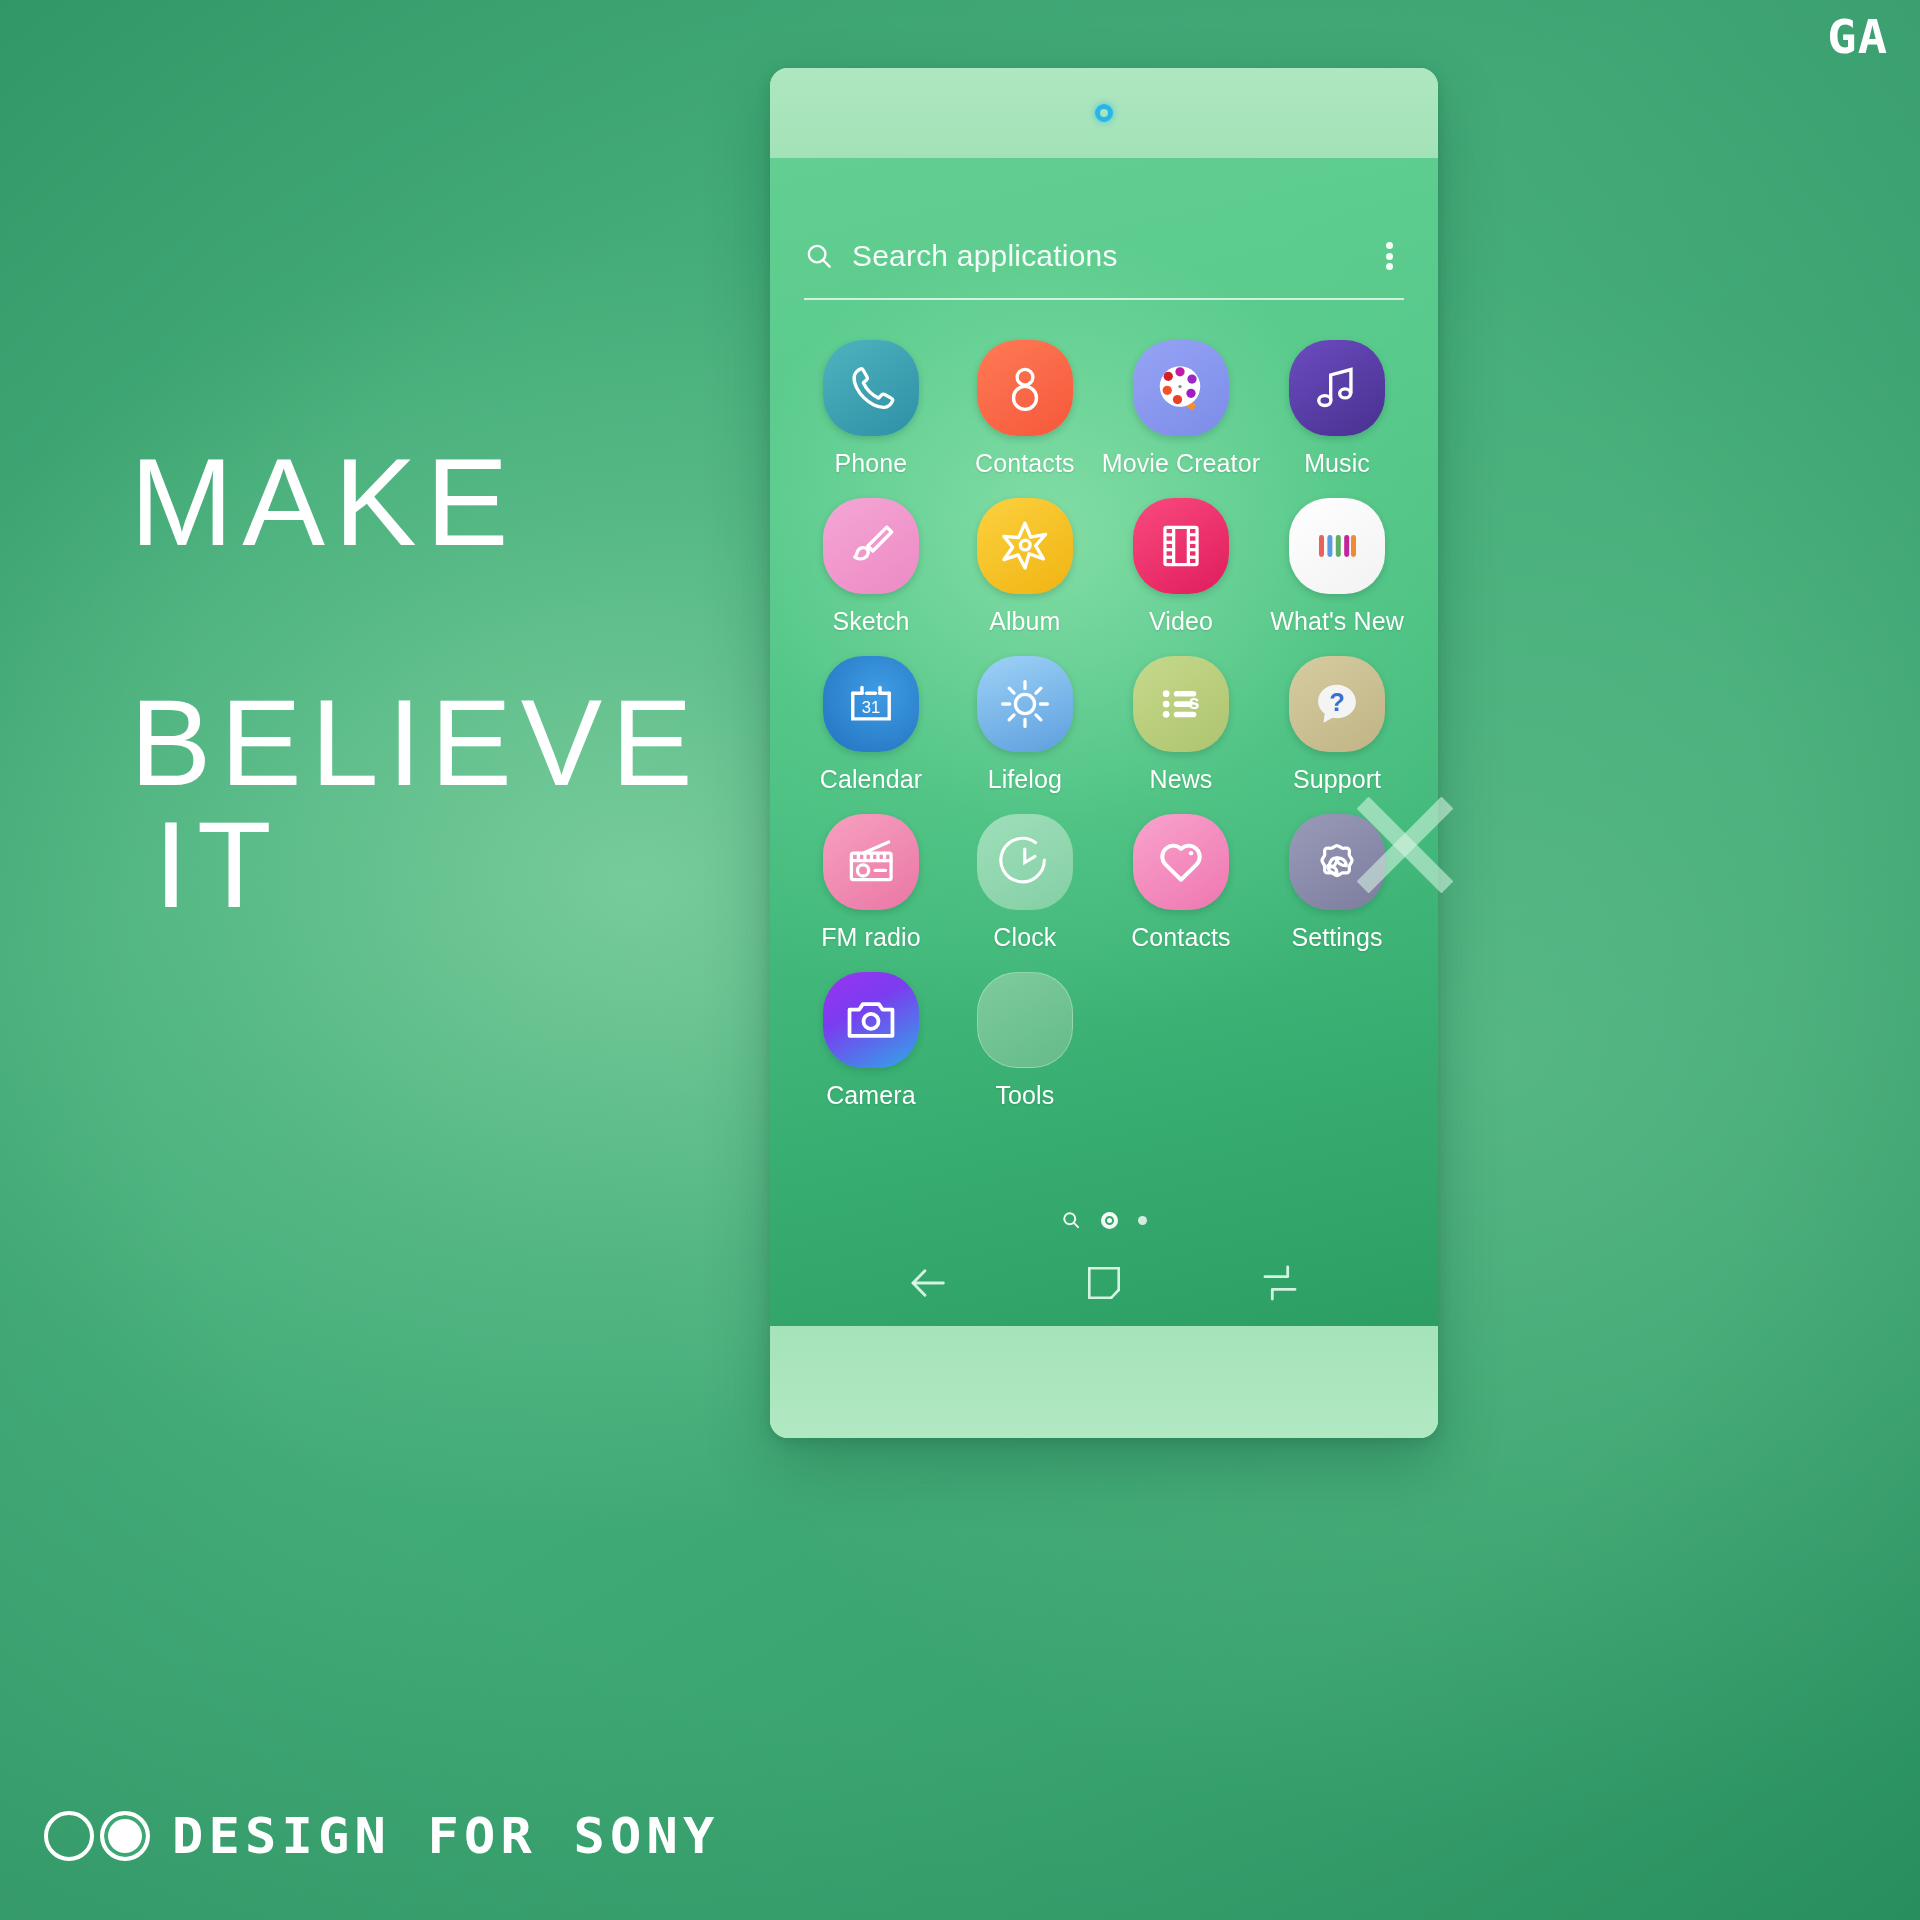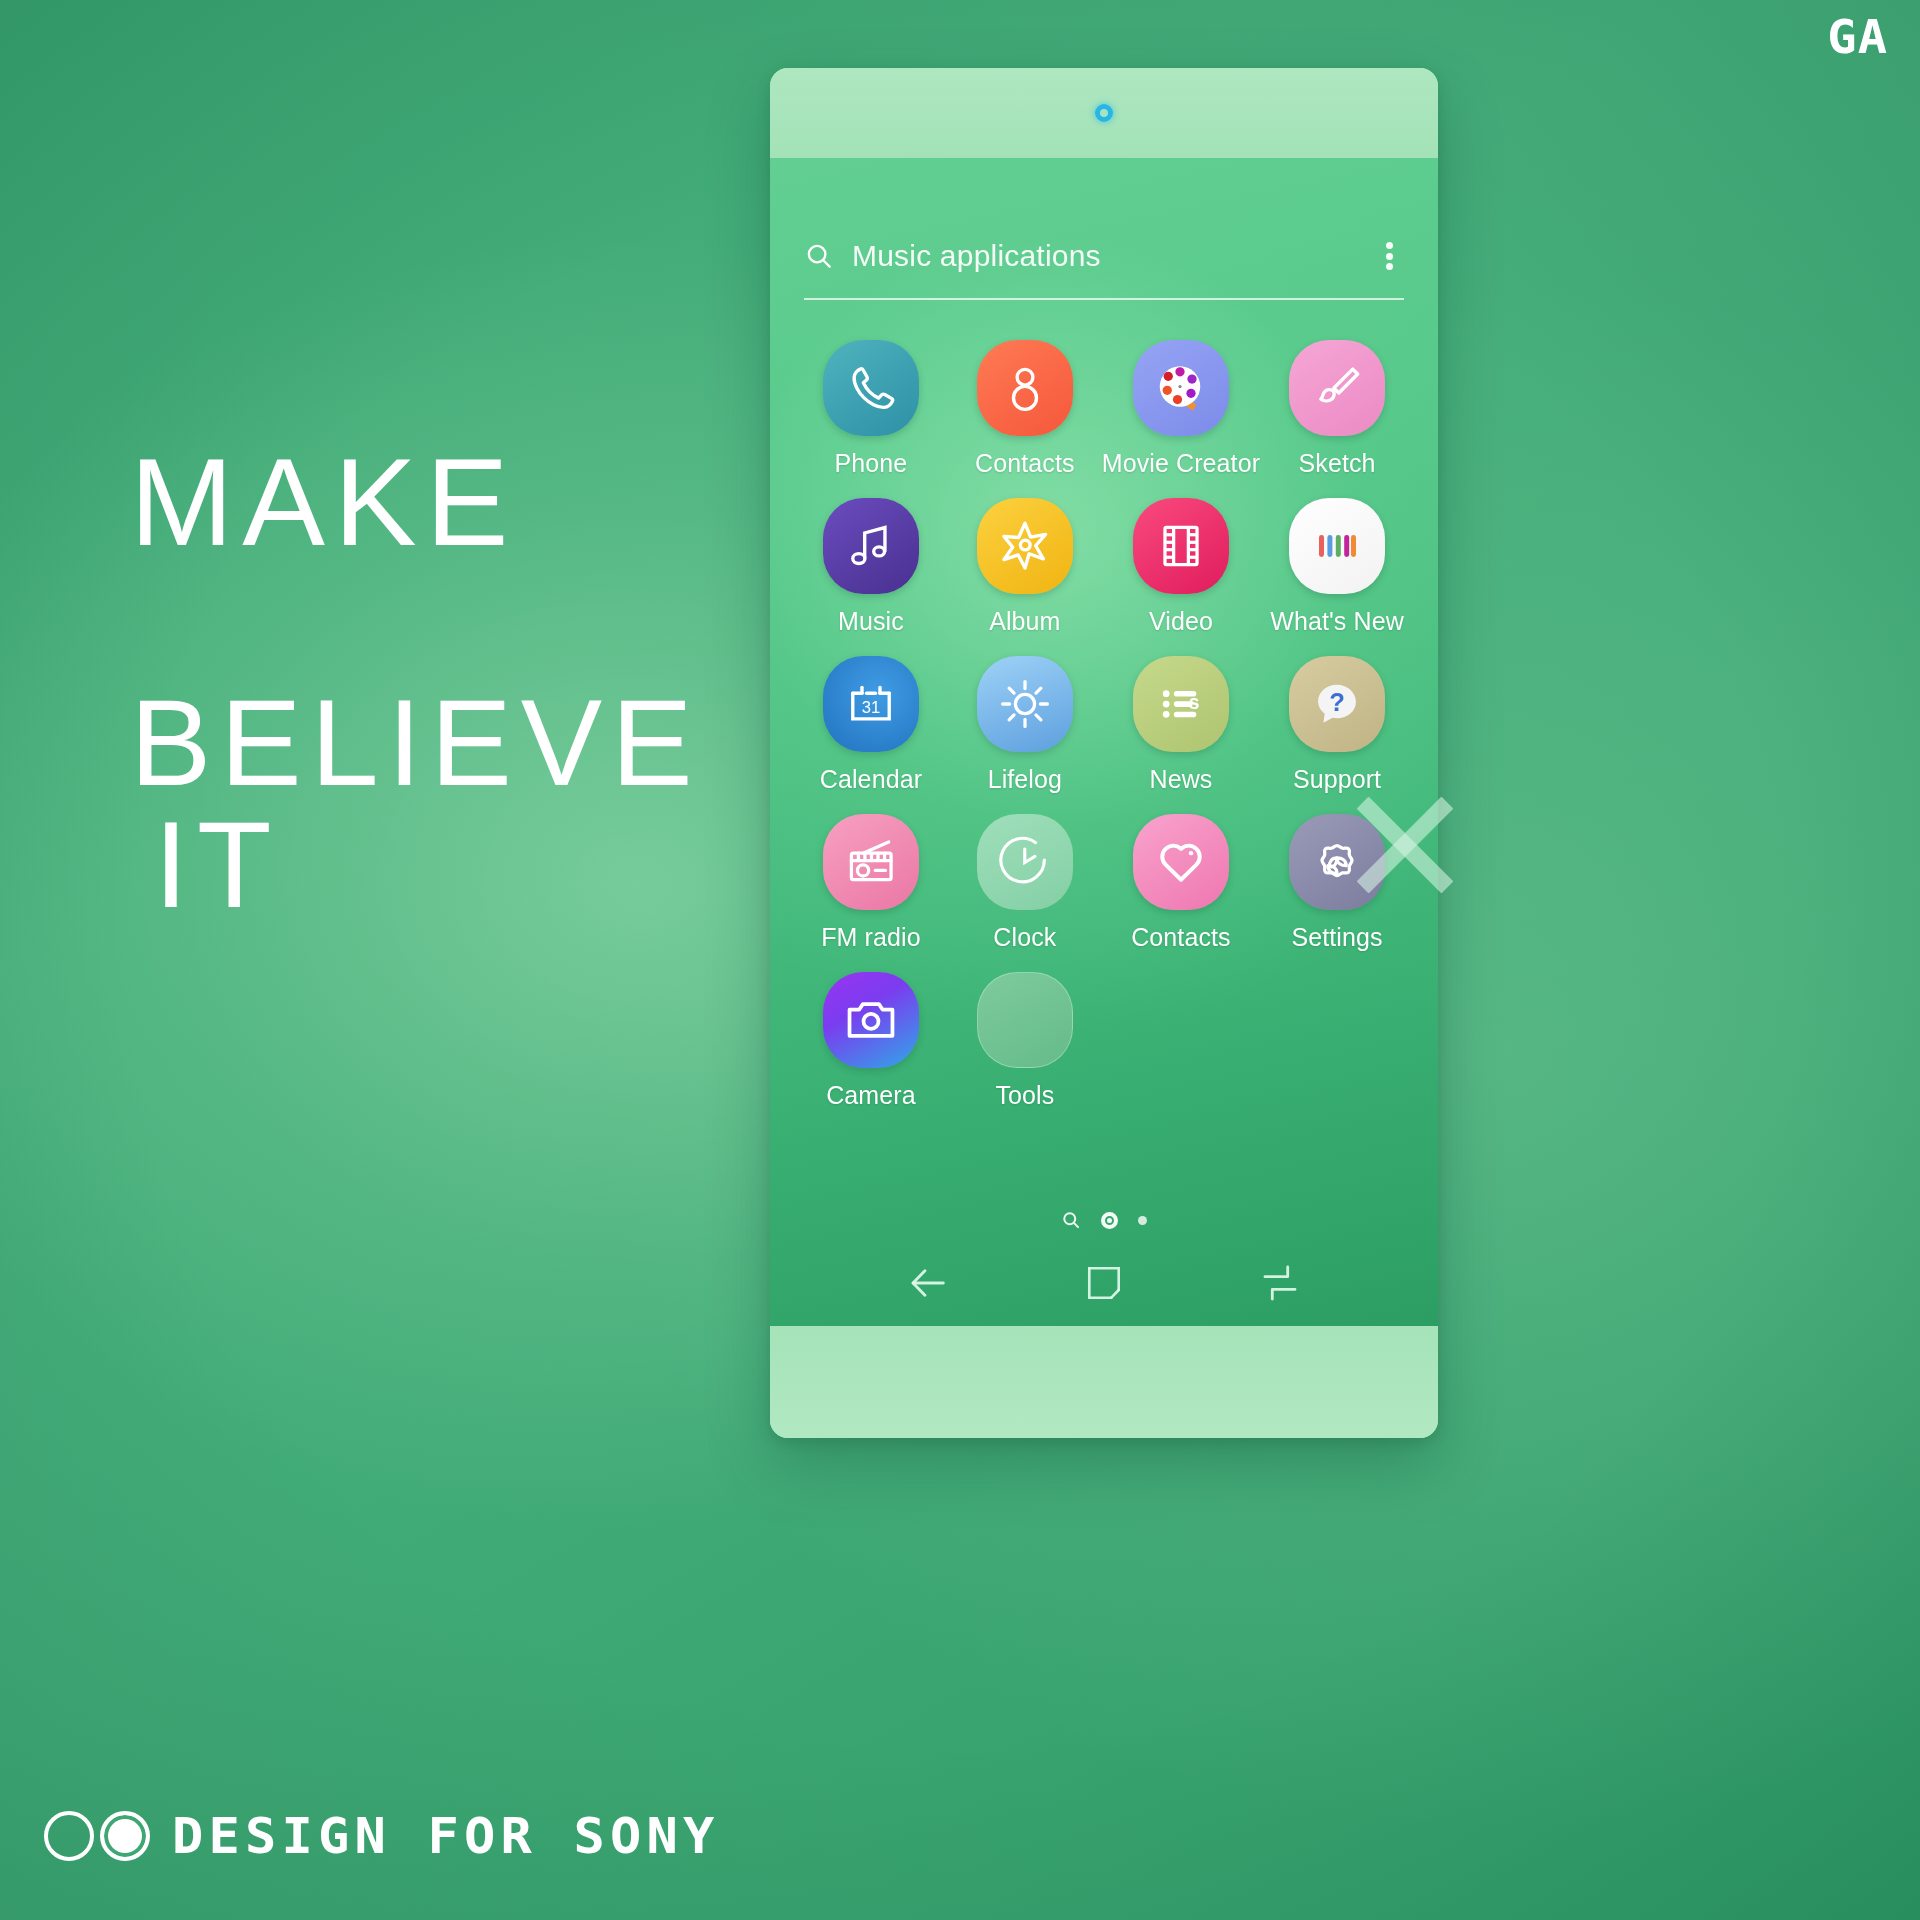--- a/index.html
+++ b/index.html
@@ -220,21 +220,21 @@
     <div id="front-camera"></div>
   </div>
 
   <div id="screen">
 
     <div id="search-bar">
       <svg id="search-icon" viewBox="0 0 24 24" fill="none" stroke="#ffffff" stroke-width="1.9" stroke-linecap="round">
         <circle cx="10.5" cy="10.5" r="6.6"></circle>
         <line x1="15.4" y1="15.4" x2="20.5" y2="20.5"></line>
       </svg>
-      <div id="search-placeholder">Music applications</div>
+      <div id="search-placeholder">Search applications</div>
       <div id="overflow-menu">
           <i></i>
           <i></i>
           <i></i>
         </div>
     </div>
     <div id="search-underline"></div>
 
     <div id="app-grid">
 
@@ -268,38 +268,38 @@
             <circle cx="10.6" cy="16.6" r="1.85" fill="#E8402A"></circle>
             <circle cx="6.5" cy="12.9" r="1.85" fill="#F0532A"></circle>
             <circle cx="6.9" cy="7.3" r="1.85" fill="#D41E28"></circle>
             <circle cx="11.6" cy="11.4" r="0.65" fill="#888"></circle>
           </svg>
         </div>
         <div class="app-label">Movie Creator</div>
       </div>
 
       <div class="app-cell">
-        <div class="app-tile squircle" style="background:linear-gradient(145deg,#F5A6D6,#EC8AC4);">
-          <svg width="54" height="54" viewBox="0 0 24 24" fill="none" stroke="#fff" stroke-width="1.5" stroke-linejoin="round">
-            <path d="M20.2 3.6l-8.4 8.4 2.2 2.2 8.4-8.4z" transform="translate(-1.2,0)"></path>
-            <path d="M10.3 13.3c-1.3-1-3.1-.7-4 .6-.7 1-.6 2.3-1.5 3 1.3.9 3.3 1.2 4.7.2 1.3-.9 1.6-2.6.8-3.8z"></path>
-          </svg>
-        </div>
-        <div class="app-label">Sketch</div>
-      </div>
-
-      <div class="app-cell">
         <div class="app-tile squircle" style="background:linear-gradient(145deg,#6B4CBF,#48308F);">
           <svg width="54" height="54" viewBox="0 0 24 24" fill="none" stroke="#fff" stroke-width="1.5" stroke-linecap="round">
             <path d="M9.2 17V6.2l9-2.4v10.4"></path>
             <ellipse cx="6.6" cy="17.6" rx="2.7" ry="2.2"></ellipse>
             <ellipse cx="15.6" cy="14.4" rx="2.4" ry="2.0"></ellipse>
           </svg>
         </div>
         <div class="app-label">Music</div>
+      </div>
+
+      <div class="app-cell">
+        <div class="app-tile squircle" style="background:linear-gradient(145deg,#F5A6D6,#EC8AC4);">
+          <svg width="54" height="54" viewBox="0 0 24 24" fill="none" stroke="#fff" stroke-width="1.5" stroke-linejoin="round">
+            <path d="M20.2 3.6l-8.4 8.4 2.2 2.2 8.4-8.4z" transform="translate(-1.2,0)"></path>
+            <path d="M10.3 13.3c-1.3-1-3.1-.7-4 .6-.7 1-.6 2.3-1.5 3 1.3.9 3.3 1.2 4.7.2 1.3-.9 1.6-2.6.8-3.8z"></path>
+          </svg>
+        </div>
+        <div class="app-label">Sketch</div>
       </div>
 
       <div class="app-cell">
         <div class="app-tile squircle" style="background:linear-gradient(145deg,#FCD13F,#F0B412);">
           <svg width="58" height="58" viewBox="0 0 24 24" fill="none" stroke="#fff" stroke-width="1.4" stroke-linejoin="round">
             <path d="M12 2.6l2.3 5.7 6.2-1.1-4.1 4.7 3.2 5.4-5.9-2.1-1.7 5.9-2.8-5.4-5.9 1.9 3.6-5.1-3.6-4.5 6.1.5z"></path>
             <circle cx="12.1" cy="11.6" r="2.0"></circle>
           </svg>
         </div>
         <div class="app-label">Album</div>

